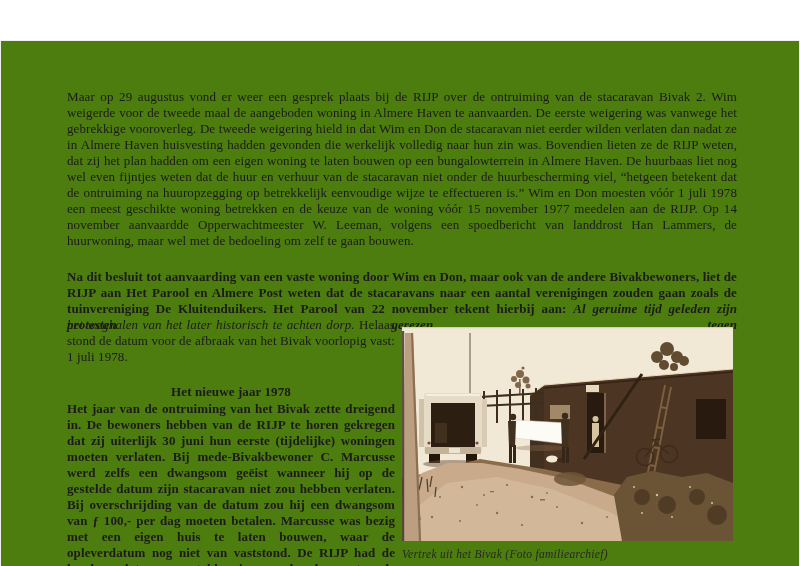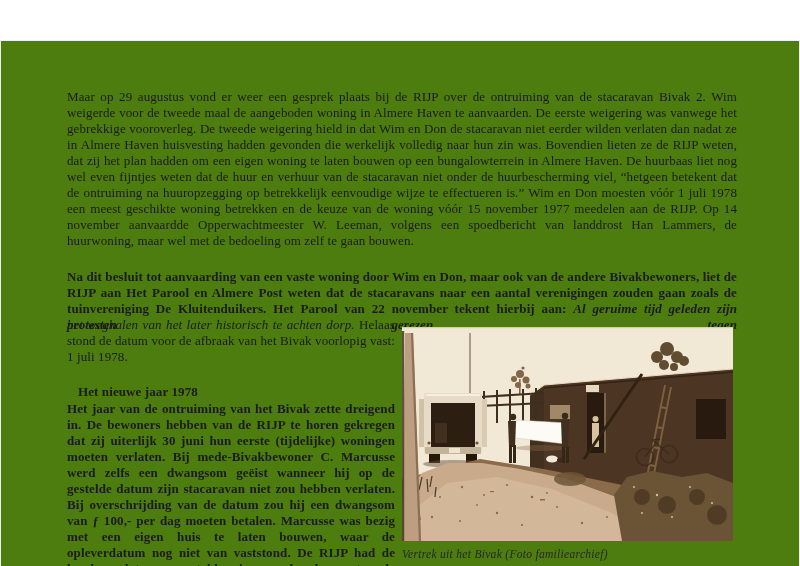--- a/index.html
+++ b/index.html
@@ -31,21 +31,21 @@
 <body>
 
 <div class="page">
 
   <div class="tblock full" style="left:67px;top:49px;"><span>Maar op 29 augustus vond er weer een gesprek plaats bij de RIJP over de ontruiming van de stacaravan Bivak 2. Wim weigerde voor de tweede maal de aangeboden woning in Almere Haven te aanvaarden. De eerste weigering was vanwege het gebrekkige vooroverleg. De tweede weigering hield in dat Wim en Don de stacaravan niet eerder wilden verlaten dan nadat ze in Almere Haven huisvesting hadden gevonden die werkelijk volledig naar hun zin was. Bovendien lieten ze de RIJP weten, dat zij het plan hadden om een eigen woning te laten bouwen op een bungalowterrein in Almere Haven. De huurbaas liet nog wel even fijntjes weten dat de huur en verhuur van de stacaravan niet onder de huurbescherming viel, “hetgeen betekent dat de ontruiming na huuropzegging op betrekkelijk eenvoudige wijze te effectueren is.” Wim en Don moesten vóór 1 juli 1978 een meest geschikte woning betrekken en de keuze van de woning vóór 15 november 1977 meedelen aan de RIJP. Op 14 november aanvaardde Opperwachtmeester W. Leeman, volgens een spoedbericht van landdrost Han Lammers, de huurwoning, maar wel met de bedoeling om zelf te gaan bouwen.</span></div>
 
   <div class="tblock full justify-all" style="left:67px;top:229px;"><span>Na dit besluit tot aanvaarding van een vaste woning door Wim en Don, maar ook van de andere Bivakbewoners, liet de RIJP aan Het Parool en Almere Post weten dat de stacaravans naar een aantal verenigingen zouden gaan zoals de tuinvereniging De Kluitenduikers. Het Parool van 22 november tekent hierbij aan: </span><span style="font-style: italic;">Al geruime tijd geleden zijn protesten gerezen tegen</span></div>
 
   <div class="tblock col" style="left:67px;top:277px;"><span style="font-style: italic;">het weghalen van het later historisch te achten dorp.</span><span> Helaas stond de datum voor de afbraak van het Bivak voorlopig vast: 1 juli 1978.</span></div>
 
-  <div class="tblock col heading" style="left:78px;top:344px;">Het nieuwe jaar 1978</div>
+  <div class="tblock col heading" style="left:67px;top:344px;text-align:center;">Het nieuwe jaar 1978</div>
 
   <div class="tblock col justify-all" style="left:67px;top:361px;"><span>Het jaar van de ontruiming van het Bivak zette dreigend in. De bewoners hebben van de RIJP te horen gekregen dat zij uiterlijk 30 juni hun eerste (tijdelijke) woningen moeten verlaten. Bij mede-Bivakbewoner C. Marcusse werd zelfs een dwangsom geëist wanneer hij op de gestelde datum zijn stacaravan niet zou hebben verlaten. Bij overschrijding van de datum zou hij een dwangsom van ƒ 100,- per dag moeten betalen. Marcusse was bezig met een eigen huis te laten bouwen, waar de opleverdatum nog niet van vaststond. De RIJP had de harde datum gesteld in verband met de</span></div>
 
   <div class="figure">
     <svg class="photo" viewBox="0 0 331 214" aria-hidden="true">
 
       <rect x="0" y="0" width="331" height="214" fill="#f2e8d6"></rect>
       <rect x="0" y="0" width="331" height="1.2" fill="#d8cdba"></rect>
 
       <g fill="#75593a" opacity="0.9">

